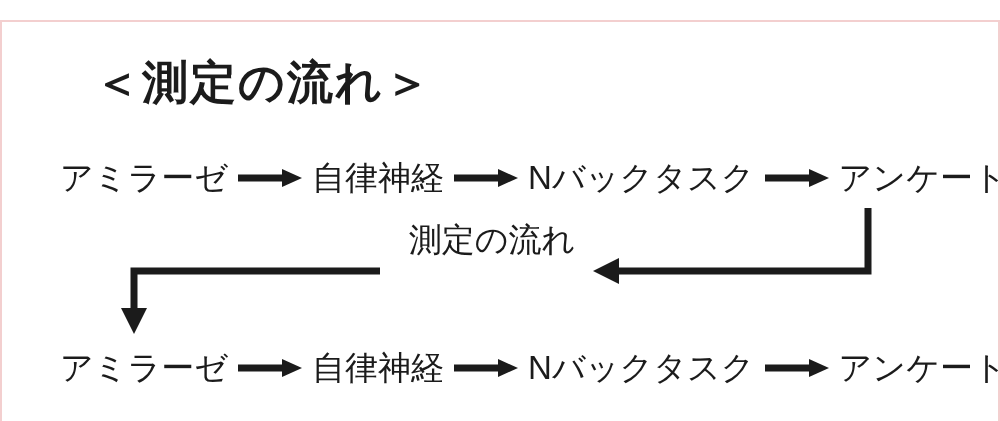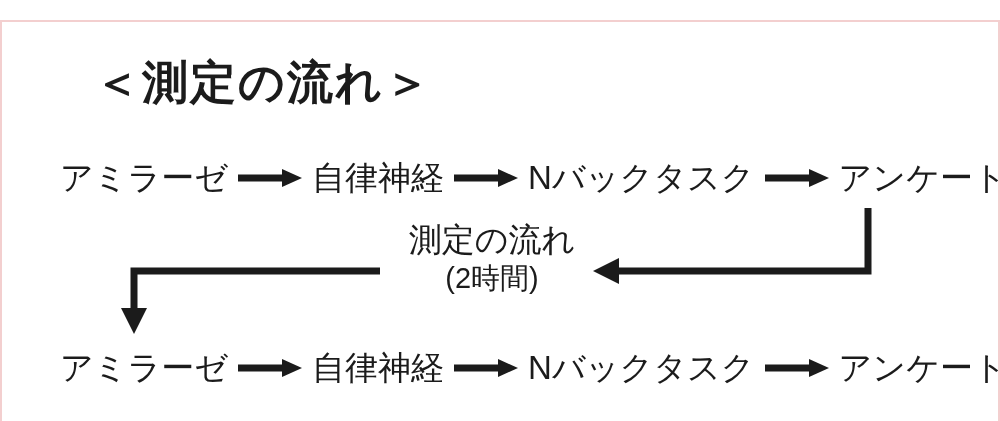--- a/index.html
+++ b/index.html
@@ -105,21 +105,20 @@
       <polygon points="591,249 617,236 617,262"></polygon>
     </g>
     <g>
       <polyline points="378,249 132,249 132,288" fill="none" stroke-width="7"></polyline>
       <polygon points="132,312 119,286 145,286"></polygon>
     </g>
   </svg>
 
   <div class="middle-block">
     <div class="middle-label">測定の流れ</div>
-    <div class="middle-duration">(2時間)</div>
   </div>
 
   <div class="flow-row row-bottom">
     <span class="step">アミラーゼ</span>
     <svg class="arrow-svg" width="64" height="20" viewBox="0 0 64 20">
       <line x1="0" y1="10" x2="46" y2="10" stroke-width="7"></line>
       <polygon points="44,1 64,10 44,19"></polygon>
     </svg>
     <span class="step">自律神経</span>
     <svg class="arrow-svg" width="64" height="20" viewBox="0 0 64 20">

